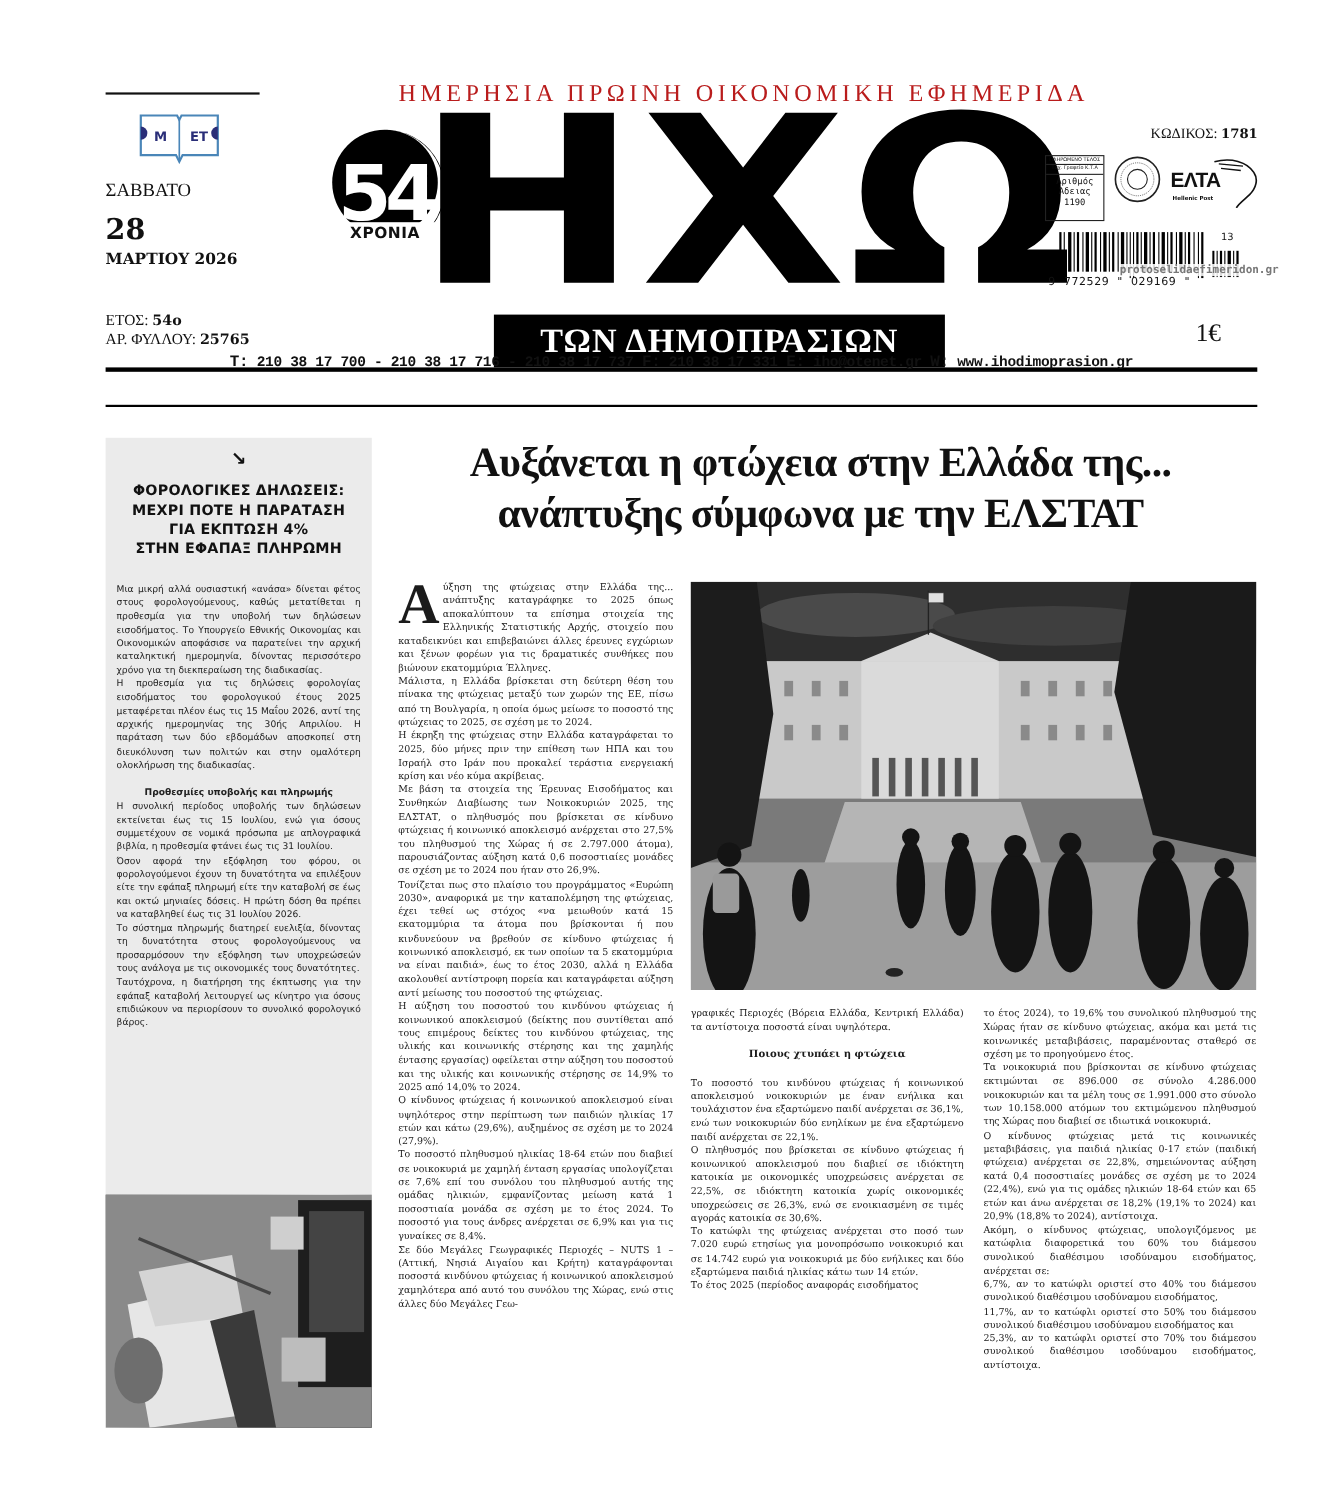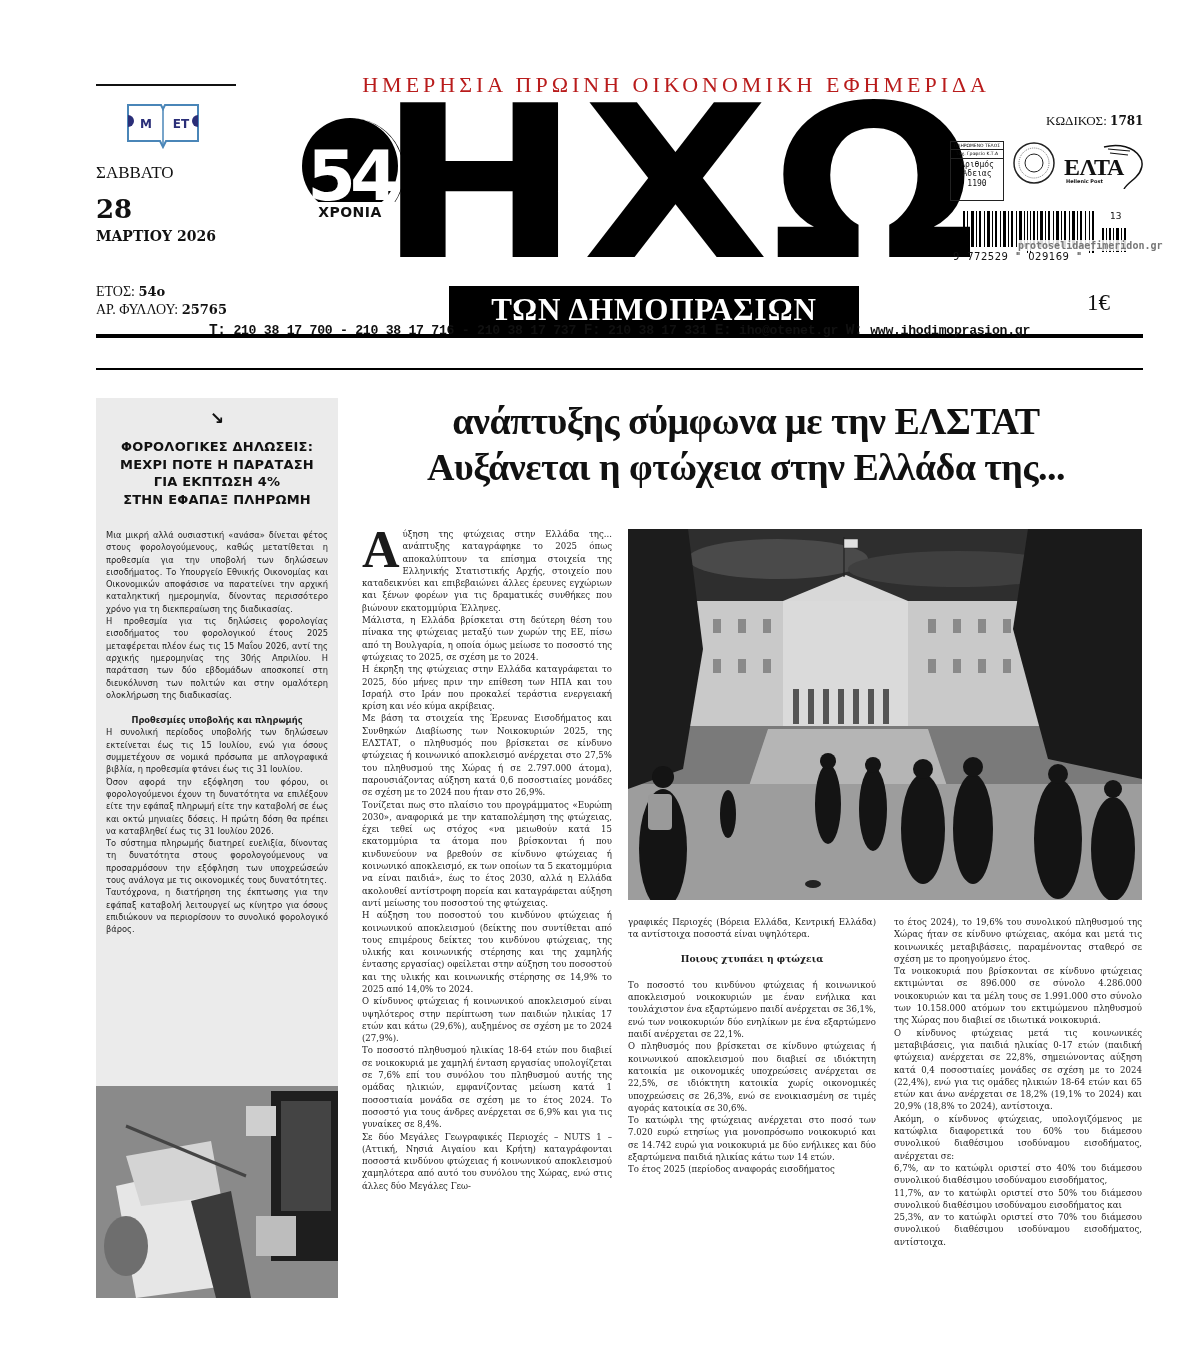--- a/index.html
+++ b/index.html
@@ -25,21 +25,21 @@
   .logo-main { left: 378px; top: 92px; width: 440px; height: 184px; font-family: "DejaVu Sans", sans-serif; font-weight: bold; font-size: 212px; line-height: 184px; letter-spacing: 2px; color: #000; transform: scaleX(1.14); transform-origin: left center; }
   .logo-sub { left: 409px; top: 286px; width: 410px; height: 48px; background: #000; color: #fff; font-family: Liberation Serif, serif; font-weight: bold; font-size: 31px; line-height: 48px; text-align: center; letter-spacing: 1px; margin-left: 40px; }
 
   .code-label { left: 1046px; top: 113px; font-family: "Liberation Serif", serif; font-size: 13px; }
   .code-label b { font-family: "DejaVu Serif", serif; font-weight: bold; font-size: 12px; }
   .postal-stamp { left: 950px; top: 141px; width: 54px; height: 60px; border: 1px solid #222; font-family: "DejaVu Sans", sans-serif; font-size: 4.5px; line-height: 1.2; text-align: center; }
   .postal-stamp .ps-row { border-bottom: 1px solid #222; padding: 1px 0; }
   .postal-stamp .ps-row:last-child { border-bottom: none; font-size: 8px; font-family: "DejaVu Sans Mono", monospace; }
   .round-seal { left: 1012px; top: 141px; width: 44px; height: 44px; }
   .elta-logo { left: 1064px; top: 143px; width: 84px; height: 46px; }
-  .elta-text { left: 1064px; top: 154px; font-family: Liberation Serif, serif; font-weight: bold; font-size: 24px; letter-spacing: -0.5px; }
+  .elta-text { left: 1064px; top: 154px; font-family: Liberation Sans, sans-serif; font-weight: bold; font-size: 19px; letter-spacing: -0.5px; }
   .elta-sub { left: 1066px; top: 178px; font-family: "DejaVu Sans", sans-serif; font-size: 5px; font-weight: bold; }
 
   .barcode { left: 959px; top: 211px; width: 152px; height: 42px; }
   .barcode-addon { left: 1102px; top: 224px; width: 30px; height: 28px; }
   .addon-num { left: 1110px; top: 211px; font-family: "DejaVu Sans", sans-serif; font-size: 9px; }
   .watermark { left: 1018px; top: 240px; font-family: "DejaVu Sans Mono", monospace; font-weight: bold; font-size: 10px; color: #777; background: rgba(255,255,255,0.85); }
   .barcode-digits { left: 953px; top: 251px; font-family: "DejaVu Sans", sans-serif; font-size: 10px; letter-spacing: 0.5px; white-space: pre; }
   .price { left: 1087px; top: 290px; font-family: "Liberation Serif", serif; font-size: 23px; }
 
   .rule-thick { left: 96px; top: 334px; width: 1047px; height: 4px; background: #000; }
@@ -226,22 +226,22 @@
     <rect x="175" y="5" width="67" height="170" fill="#1e1e1e"></rect>
     <rect x="185" y="15" width="50" height="110" fill="#444"></rect>
     <rect x="150" y="20" width="30" height="30" fill="#cfcfcf"></rect>
     <rect x="160" y="130" width="40" height="40" fill="#bdbdbd"></rect>
     <ellipse cx="30" cy="160" rx="22" ry="30" fill="#6e6e6e"></ellipse>
     <line x1="30" y1="40" x2="150" y2="90" stroke="#444" stroke-width="3"></line>
   </svg>
 </div>
 
 <div class="abs headline">
+  <div>Αυξάνεται η φτώχεια στην Ελλάδα της...</div>
   <div>ανάπτυξης σύμφωνα με την ΕΛΣΤΑΤ</div>
-  <div>Αυξάνεται η φτώχεια στην Ελλάδα της...</div>
 </div>
 
 <div class="abs col col1">
   <p><span class="dropcap">Α</span><span>ύξηση της φτώχειας στην Ελλάδα της... ανάπτυξης καταγράφηκε το 2025 όπως αποκαλύπτουν τα επίσημα στοιχεία της Ελληνικής Στατιστικής Αρχής, στοιχείο που καταδεικνύει και επιβεβαιώνει άλλες έρευνες εγχώριων και ξένων φορέων για τις δραματικές συνθήκες που βιώνουν εκατομμύρια Έλληνες.</span></p>
   <p>Μάλιστα, η Ελλάδα βρίσκεται στη δεύτερη θέση του πίνακα της φτώχειας μεταξύ των χωρών της ΕΕ, πίσω από τη Βουλγαρία, η οποία όμως μείωσε το ποσοστό της φτώχειας το 2025, σε σχέση με το 2024.</p>
   <p>Η έκρηξη της φτώχειας στην Ελλάδα καταγράφεται το 2025, δύο μήνες πριν την επίθεση των ΗΠΑ και του Ισραήλ στο Ιράν που προκαλεί τεράστια ενεργειακή κρίση και νέο κύμα ακρίβειας.</p>
   <p>Με βάση τα στοιχεία της Έρευνας Εισοδήματος και Συνθηκών Διαβίωσης των Νοικοκυριών 2025, της ΕΛΣΤΑΤ, ο πληθυσμός που βρίσκεται σε κίνδυνο φτώχειας ή κοινωνικό αποκλεισμό ανέρχεται στο 27,5% του πληθυσμού της Χώρας ή σε 2.797.000 άτομα), παρουσιάζοντας αύξηση κατά 0,6 ποσοστιαίες μονάδες σε σχέση με το 2024 που ήταν στο 26,9%.</p>
   <p>Τονίζεται πως στο πλαίσιο του προγράμματος «Ευρώπη 2030», αναφορικά με την καταπολέμηση της φτώχειας, έχει τεθεί ως στόχος «να μειωθούν κατά 15 εκατομμύρια τα άτομα που βρίσκονται ή που κινδυνεύουν να βρεθούν σε κίνδυνο φτώχειας ή κοινωνικό αποκλεισμό, εκ των οποίων τα 5 εκατομμύρια να είναι παιδιά», έως το έτος 2030, αλλά η Ελλάδα ακολουθεί αντίστροφη πορεία και καταγράφεται αύξηση αντί μείωσης του ποσοστού της φτώχειας.</p>
   <p>Η αύξηση του ποσοστού του κινδύνου φτώχειας ή κοινωνικού αποκλεισμού (δείκτης που συντίθεται από τους επιμέρους δείκτες του κινδύνου φτώχειας, της υλικής και κοινωνικής στέρησης και της χαμηλής έντασης εργασίας) οφείλεται στην αύξηση του ποσοστού και της υλικής και κοινωνικής στέρησης σε 14,9% το 2025 από 14,0% το 2024.</p>
   <p>Ο κίνδυνος φτώχειας ή κοινωνικού αποκλεισμού είναι υψηλότερος στην περίπτωση των παιδιών ηλικίας 17 ετών και κάτω (29,6%), αυξημένος σε σχέση με το 2024 (27,9%).</p>

